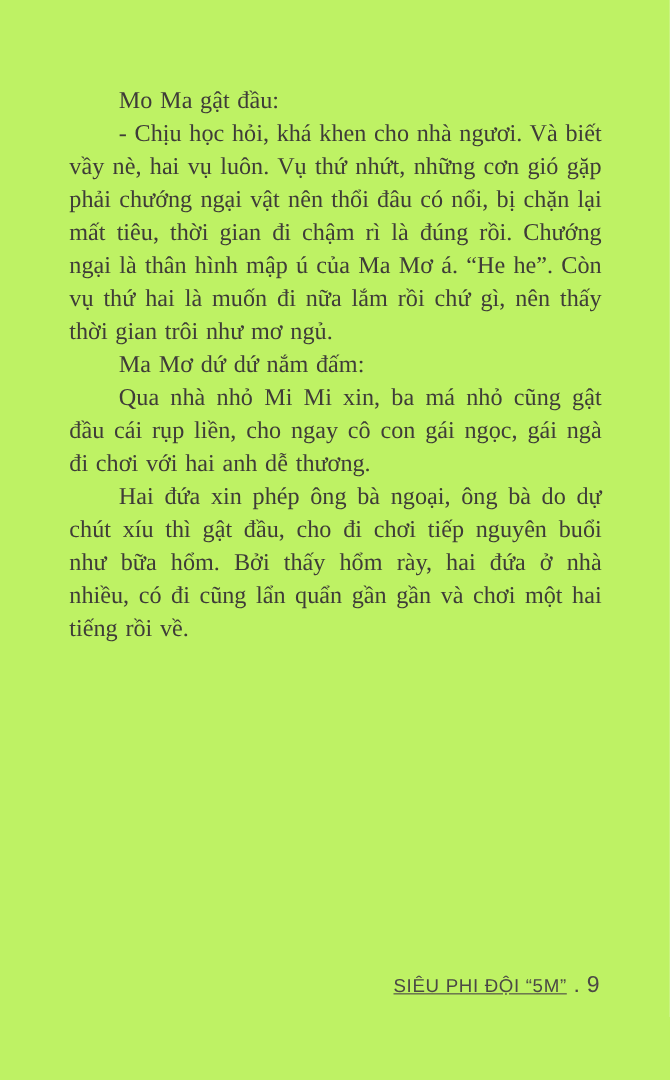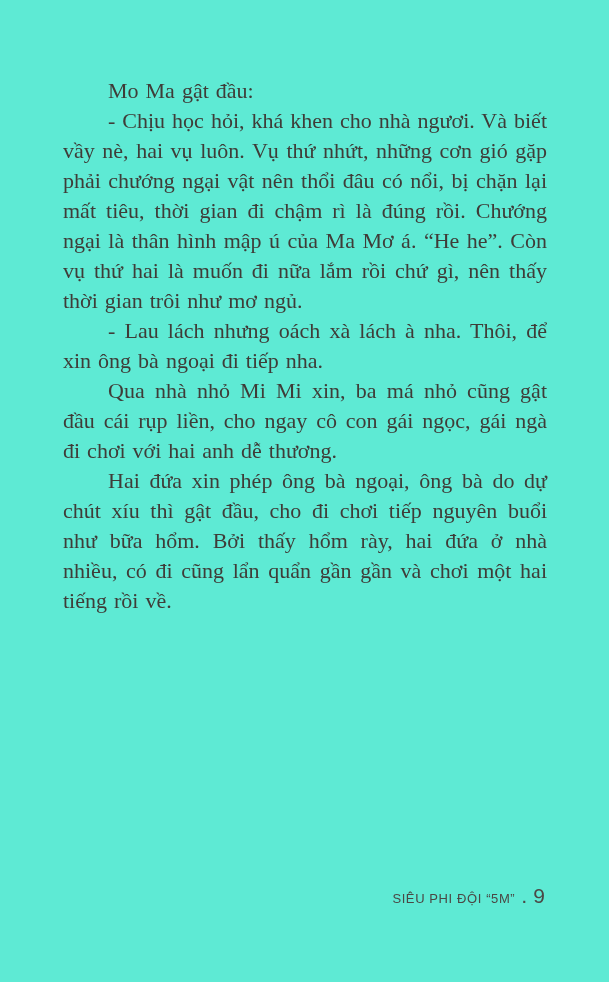--- a/index.html
+++ b/index.html
@@ -4,21 +4,21 @@
 <style>
   html, body {
     margin: 0;
     padding: 0;
     background: #ffffff;
   }
   .page {
     position: relative;
     width: 609px;
     height: 982px;
-    background: #5eead4;
+    background: #bef264;
     overflow: hidden;
     font-family: "Liberation Serif", serif;
     color: #3f3c38;
   }
   .text-block {
     position: absolute;
     left: 63px;
     top: 76px;
     width: 484px;
     font-size: 22px;
@@ -37,41 +37,42 @@
     position: absolute;
     right: 64px;
     top: 884px;
     display: flex;
     align-items: baseline;
     gap: 7px;
     font-family: "Liberation Sans", sans-serif;
     color: #4b4845;
   }
   .footer-title {
-    font-size: 13px;
+    font-size: 17px;
     letter-spacing: 0.6px;
     font-weight: 500;
+    text-decoration: underline;
   }
   .footer-sep {
     font-size: 14.5px;
     font-weight: bold;
   }
   .footer-page {
     font-size: 21px;
     font-weight: 500;
   }
 </style>
 </head>
 <body>
 
 <div class="page">
   <div class="text-block" id="paragraph-container">
       <p>Mo Ma gật đầu:</p>
       <p>- Chịu học hỏi, khá khen cho nhà ngươi. Và biết vầy nè, hai vụ luôn. Vụ thứ nhứt, những cơn gió gặp phải chướng ngại vật nên thổi đâu có nổi, bị chặn lại mất tiêu, thời gian đi chậm rì là đúng rồi. Chướng ngại là thân hình mập ú của Ma Mơ á. “He he”. Còn vụ thứ hai là muốn đi nữa lắm rồi chứ gì, nên thấy thời gian trôi như mơ ngủ.</p>
-      <p>- Lau lách nhưng oách xà lách à nha. Thôi, để xin ông bà ngoại đi tiếp nha.</p>
+      <p>Ma Mơ dứ dứ nắm đấm:</p>
       <p>Qua nhà nhỏ Mi Mi xin, ba má nhỏ cũng gật đầu cái rụp liền, cho ngay cô con gái ngọc, gái ngà đi chơi với hai anh dễ thương.</p>
       <p>Hai đứa xin phép ông bà ngoại, ông bà do dự chút xíu thì gật đầu, cho đi chơi tiếp nguyên buổi như bữa hổm. Bởi thấy hổm rày, hai đứa ở nhà nhiều, có đi cũng lẩn quẩn gần gần và chơi một hai tiếng rồi về.</p>
     </div>
 
   <div class="footer">
     <span class="footer-title">SIÊU PHI ĐỘI “5M”</span>
     <span class="footer-sep">.</span>
     <span class="footer-page">9</span>
   </div>
 </div>

